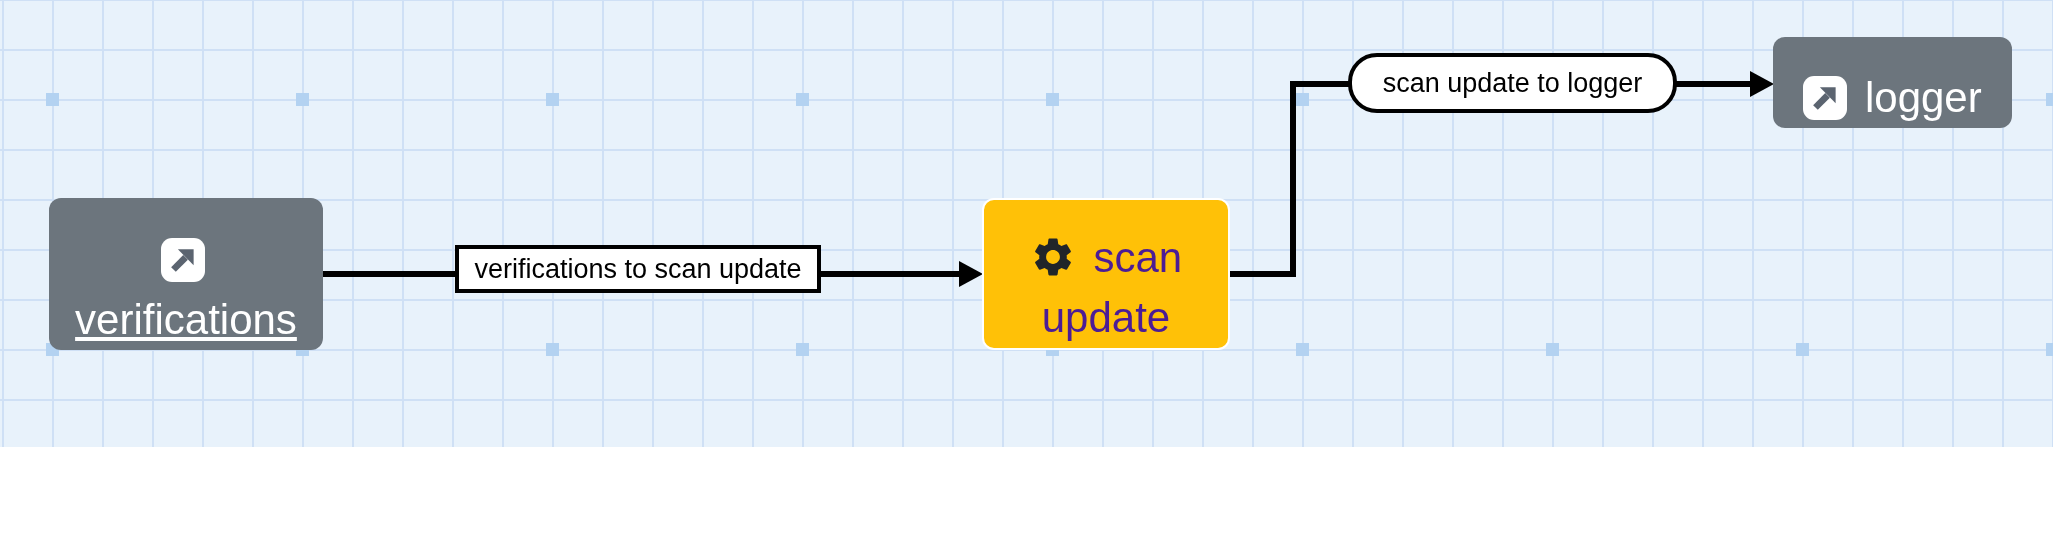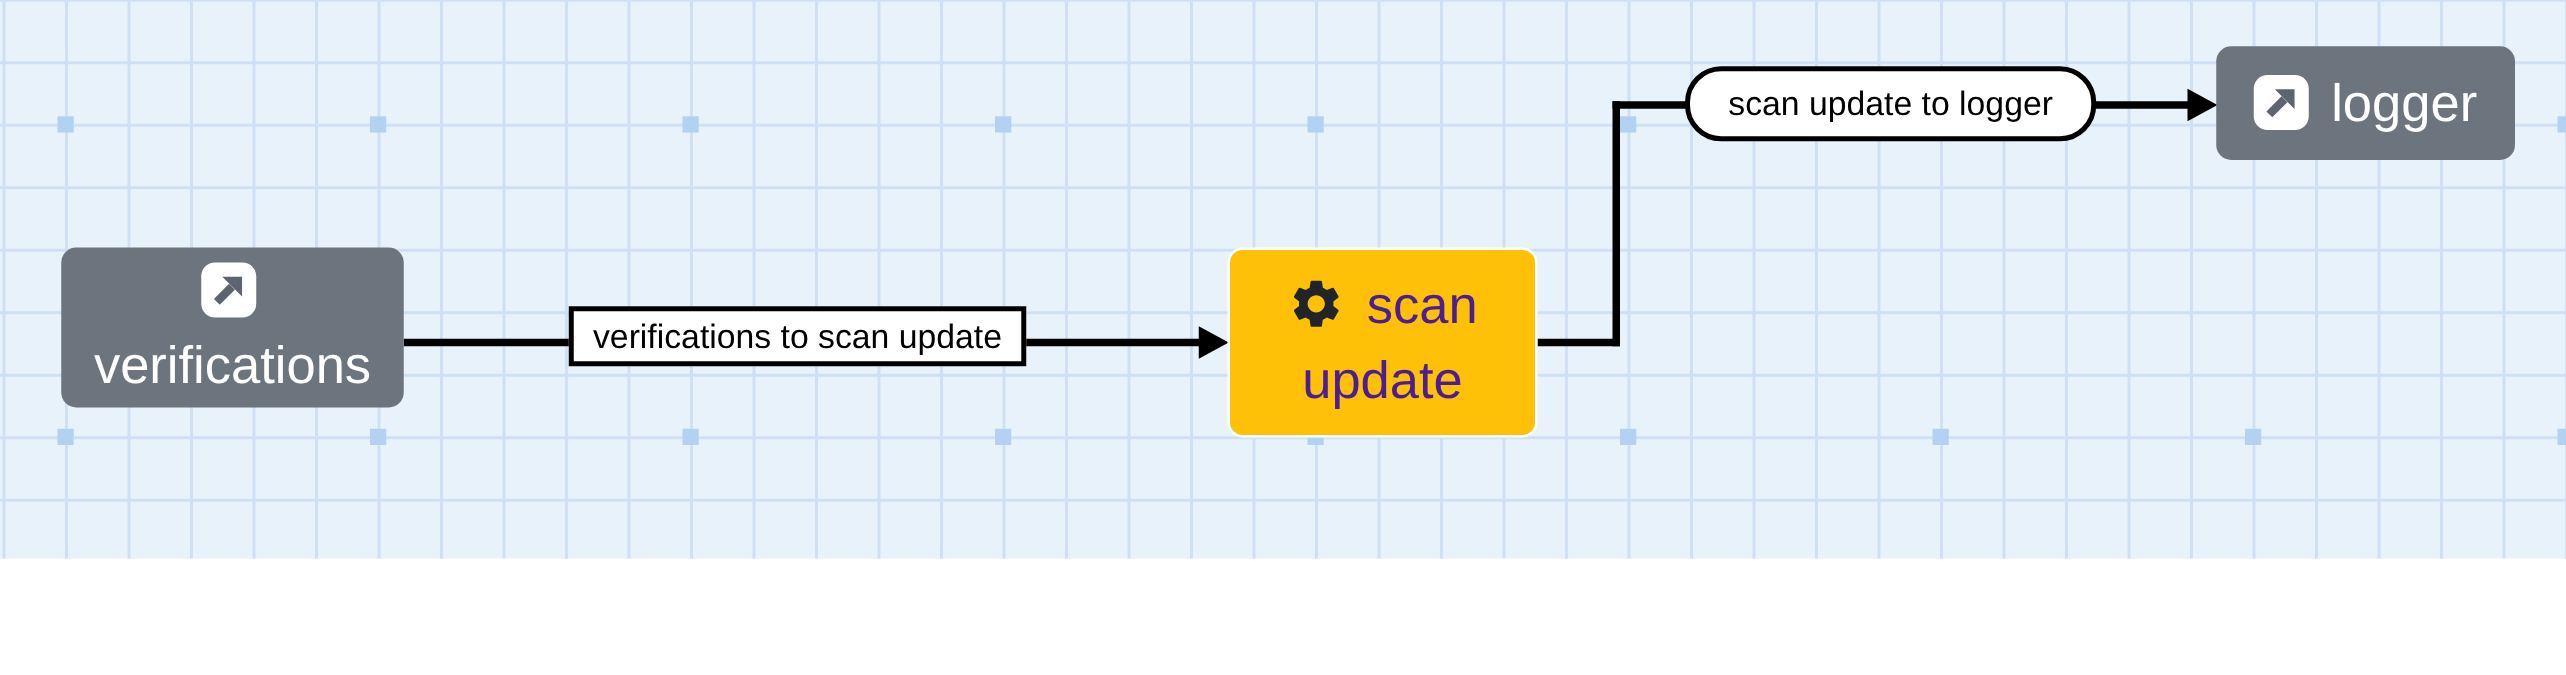--- a/index.html
+++ b/index.html
@@ -21,21 +21,21 @@
     background-position: 2px -1px;
   }
   .grid-dot {
     position: absolute;
     width: 13px; height: 13px;
     background: #b3d2f1;
   }
   .node {
     position: absolute;
     display: flex;
-    align-items: center;
+    align-items: flex-end;
     justify-content: center;
     border-radius: 12px;
     font-size: 42px;
     line-height: 60px;
     cursor: pointer;
   }
   .node-inner { display: block; width: 100%; text-align: center; padding: 0 12px; }
   .node-gray   { background: #6c757d; color: #ffffff; }
   .node-yellow { background: #ffc107; color: #4c1d95; border: 2px solid #ffffff; }
   .icon-box {
@@ -115,21 +115,21 @@
   </div>
 
   <div class="edge-line" style="left:1230px; top:271px; width:66px; height:6px;"></div>
   <div class="edge-line" style="left:1290px; top:81px; width:6px; height:196px;"></div>
   <div class="edge-line" style="left:1290px; top:81px; width:462px; height:6px;"></div>
   <div class="edge-arrowhead" style="left:1750px; top:71px;"></div>
   <div class="edge-label" style="left:1348px; top:53px; width:329px; height:60px;border-radius:29px;">
     <span>scan update to logger</span>
   </div>
 
-  <div class="node node-gray" style="left:49px; top:198px; width:274px; height:128px;">
+  <div class="node node-gray" style="left:49px; top:198px; width:274px; height:152px;text-decoration:underline;">
     <span class="node-inner">
       <span class="icon-box"><svg viewBox="0 0 24 24">
         <path d="M6.8 17.2 L13.4 10.6" stroke="#5b6470" stroke-width="3.6" fill="none"></path>
         <polygon points="9.2,6.2 17.8,6.2 17.8,14.8" fill="#5b6470"></polygon>
       </svg></span>
       <span>verifications</span>
     </span>
   </div>
 
   <div class="node node-yellow" style="left:982px; top:198px; width:248px; height:152px;">

